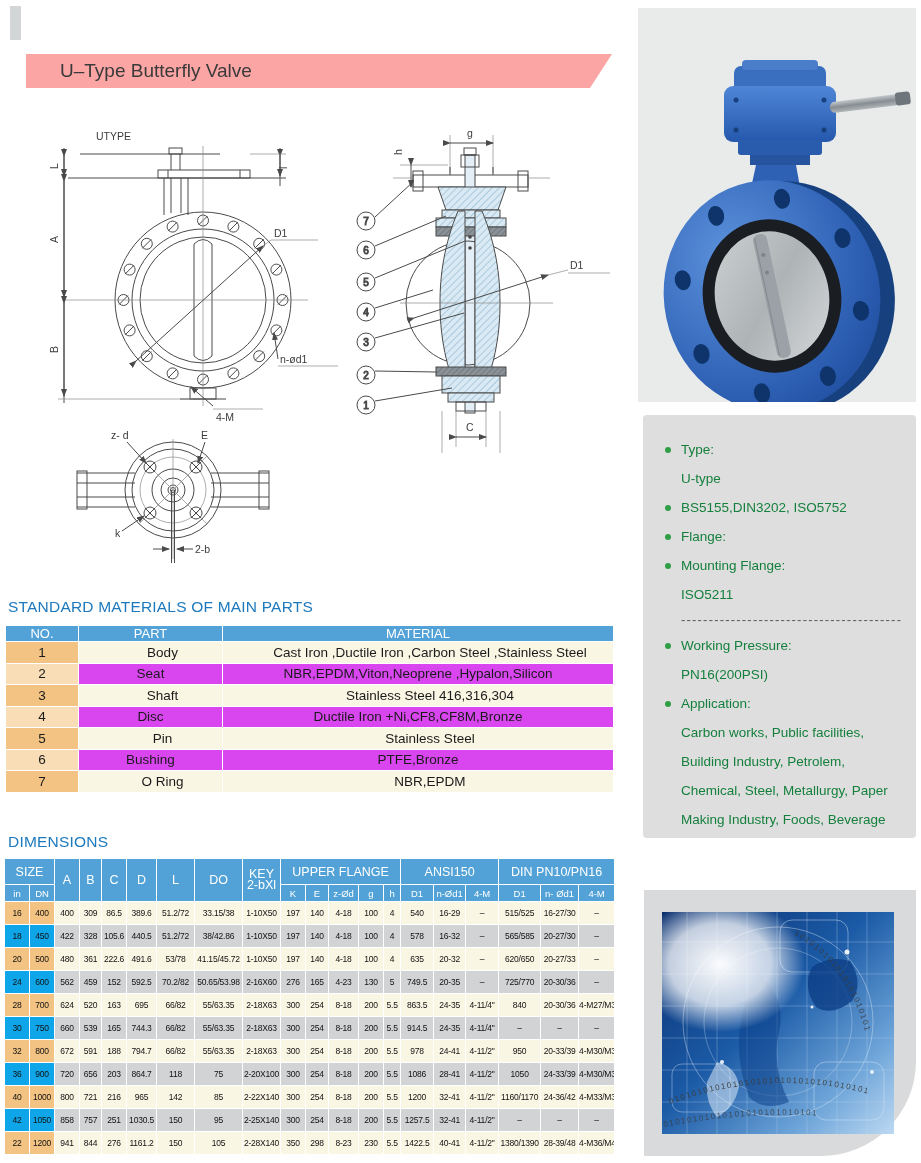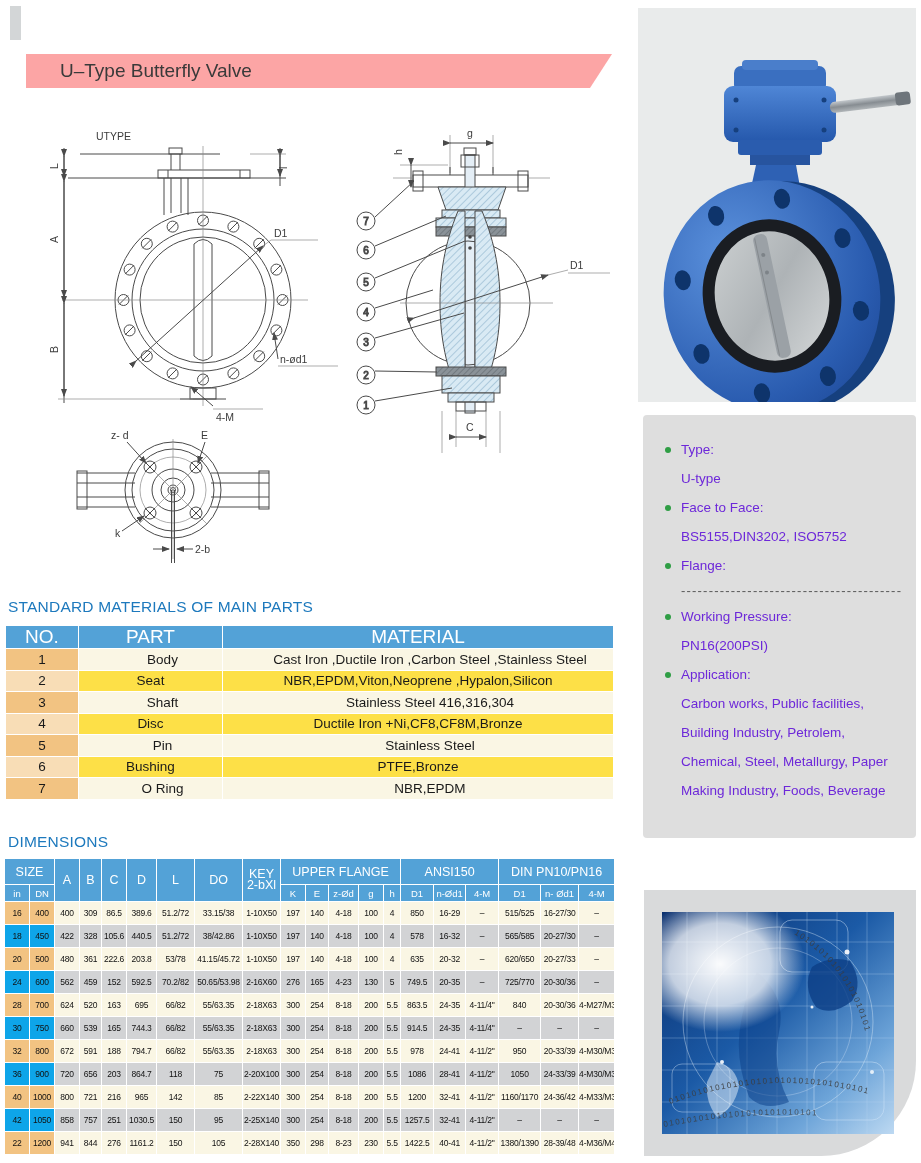--- a/index.html
+++ b/index.html
@@ -20,34 +20,34 @@
   .drawing { position:absolute; }
   .dwg-line { stroke:#4a4a4a; stroke-width:1; fill:none; }
   .dwg-thin { stroke:#8a8a8a; stroke-width:0.7; fill:none; }
   .dwg-lbl { font-size:10.5px; }
   .hatchfill { fill:url(#hatch); stroke:#4a4a4a; stroke-width:1; }
 
   
   .spec-panel { position:absolute; left:643px; top:415px; width:273px; height:423px; background:#dedede;
     border-radius:4px; padding:20px 14px 10px 14px; }
   .spec-item { position:relative; padding-left:24px; }
-  .spec-label, .spec-value { font-size:13.5px; color:#6d28d9; line-height:29px; }
+  .spec-label, .spec-value { font-size:13.5px; color:#15803d; line-height:29px; }
   .bullet { position:absolute; left:8px; top:12px; width:6px; height:6px; border-radius:50%; background:#2f9e45; }
   .spec-divider { font-size:13px; color:#5a5a5a; letter-spacing:1.2px; line-height:22px;
     white-space:nowrap; overflow:hidden; padding-left:24px; }
 
   
   .sec-title { position:absolute; font-size:15.5px; color:#1d79bd; letter-spacing:0.2px; }
 
   
   .mat-table { position:absolute; left:5px; top:625px; width:608px; border-collapse:collapse; table-layout:fixed; }
-  .mat-table th { background:#53a2d7; color:#fff; font-weight:normal; font-size:19px; height:22px;
+  .mat-table th { background:#53a2d7; color:#fff; font-weight:normal; font-size:13px; height:16px;
     border:1px solid #fff; }
   .mat-table td { font-size:13.5px; color:#1a1a1a; text-align:center; height:21.5px; border:1px solid #fff; }
-  .mat-table td.r0 { background:#faf6e4;padding-left:24px; } .mat-table td.r1 { background:#fde047; }
+  .mat-table td.r0 { background:#faf6e4;padding-left:24px; } .mat-table td.r1 { background:#d946ef; }
   .mat-table td.no0 { background:#f2c382; } .mat-table td.no1 { background:#f8ddb6; }
 
   
   .dim-table { position:absolute; left:4px; top:858px; width:610px; border-collapse:collapse; table-layout:fixed; }
   .dim-table th { background:#53a2d7; color:#fff; font-weight:normal; border:1px solid #fff; overflow:hidden; }
   .dim-table tr.h1 th { font-size:12.5px; height:26px; }
   .dim-table tr.h2 th { font-size:9.5px; height:17px; }
   .dim-table th.grp { border-left:1px dotted #fff; }
   .dim-table th.key-th { font-size:10px; line-height:11px; }
   .dim-table td { font-size:8.5px; color:#111; text-align:center; height:23px; border:1px solid #fff;
@@ -386,26 +386,30 @@
 
   <div class="spec-panel">
     <div id="spec-group-1">
         <div class="spec-item">
           <span class="bullet"></span>
           <div class="spec-label">Type:</div>
           <div class="spec-value">U-type</div>
         </div>
         <div class="spec-item">
           <span class="bullet"></span>
-          <div class="spec-label">Face to Face:</div>
           <div class="spec-value">BS5155,DIN3202, ISO5752</div>
         </div>
         <div class="spec-item">
           <span class="bullet"></span>
           <div class="spec-label">Flange:</div>
+        </div>
+        <div class="spec-item">
+          <span class="bullet"></span>
+          <div class="spec-label">Mounting Flange:</div>
+          <div class="spec-value">ISO5211</div>
         </div>
       </div>
     <div class="spec-divider">-------------------------------------------------</div>
     <div id="spec-group-2">
         <div class="spec-item">
           <span class="bullet"></span>
           <div class="spec-label">Working Pressure:</div>
           <div class="spec-value">PN16(200PSI)</div>
         </div>
         <div class="spec-item">
@@ -535,21 +539,21 @@
           <td class="r0">86.5</td>
           <td class="r0">389.6</td>
           <td class="r0">51.2/72</td>
           <td class="r0">33.15/38</td>
           <td class="r0">1-10X50</td>
           <td class="r0">197</td>
           <td class="r0">140</td>
           <td class="r0">4-18</td>
           <td class="r0">100</td>
           <td class="r0">4</td>
-          <td class="r0">850</td>
+          <td class="r0">540</td>
           <td class="r0">16-29</td>
           <td class="r0">–</td>
           <td class="r0">515/525</td>
           <td class="r0">16-27/30</td>
           <td class="r0">–</td>
         </tr>
         <tr>
           <td class="sz1">18</td>
           <td class="sz1">450</td>
           <td class="r1">422</td>
@@ -570,21 +574,21 @@
           <td class="r1">565/585</td>
           <td class="r1">20-27/30</td>
           <td class="r1">–</td>
         </tr>
         <tr>
           <td class="sz0">20</td>
           <td class="sz0">500</td>
           <td class="r0">480</td>
           <td class="r0">361</td>
           <td class="r0">222.6</td>
-          <td class="r0">203.8</td>
+          <td class="r0">491.6</td>
           <td class="r0">53/78</td>
           <td class="r0">41.15/45.72</td>
           <td class="r0">1-10X50</td>
           <td class="r0">197</td>
           <td class="r0">140</td>
           <td class="r0">4-18</td>
           <td class="r0">100</td>
           <td class="r0">4</td>
           <td class="r0">635</td>
           <td class="r0">20-32</td>

